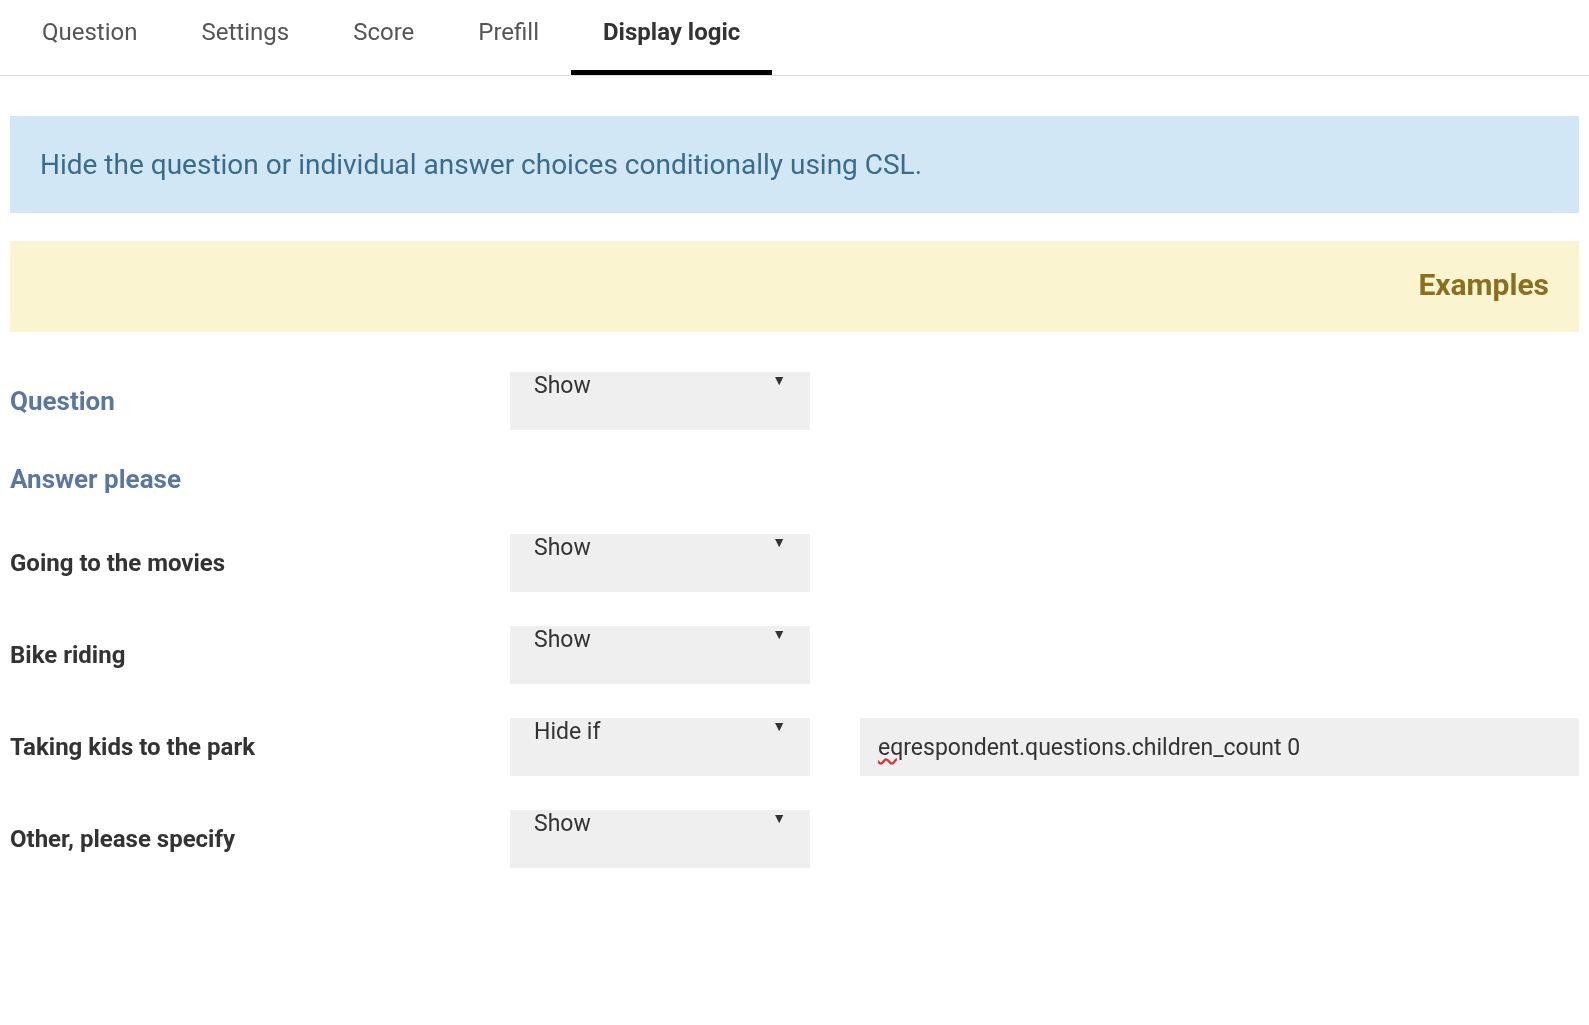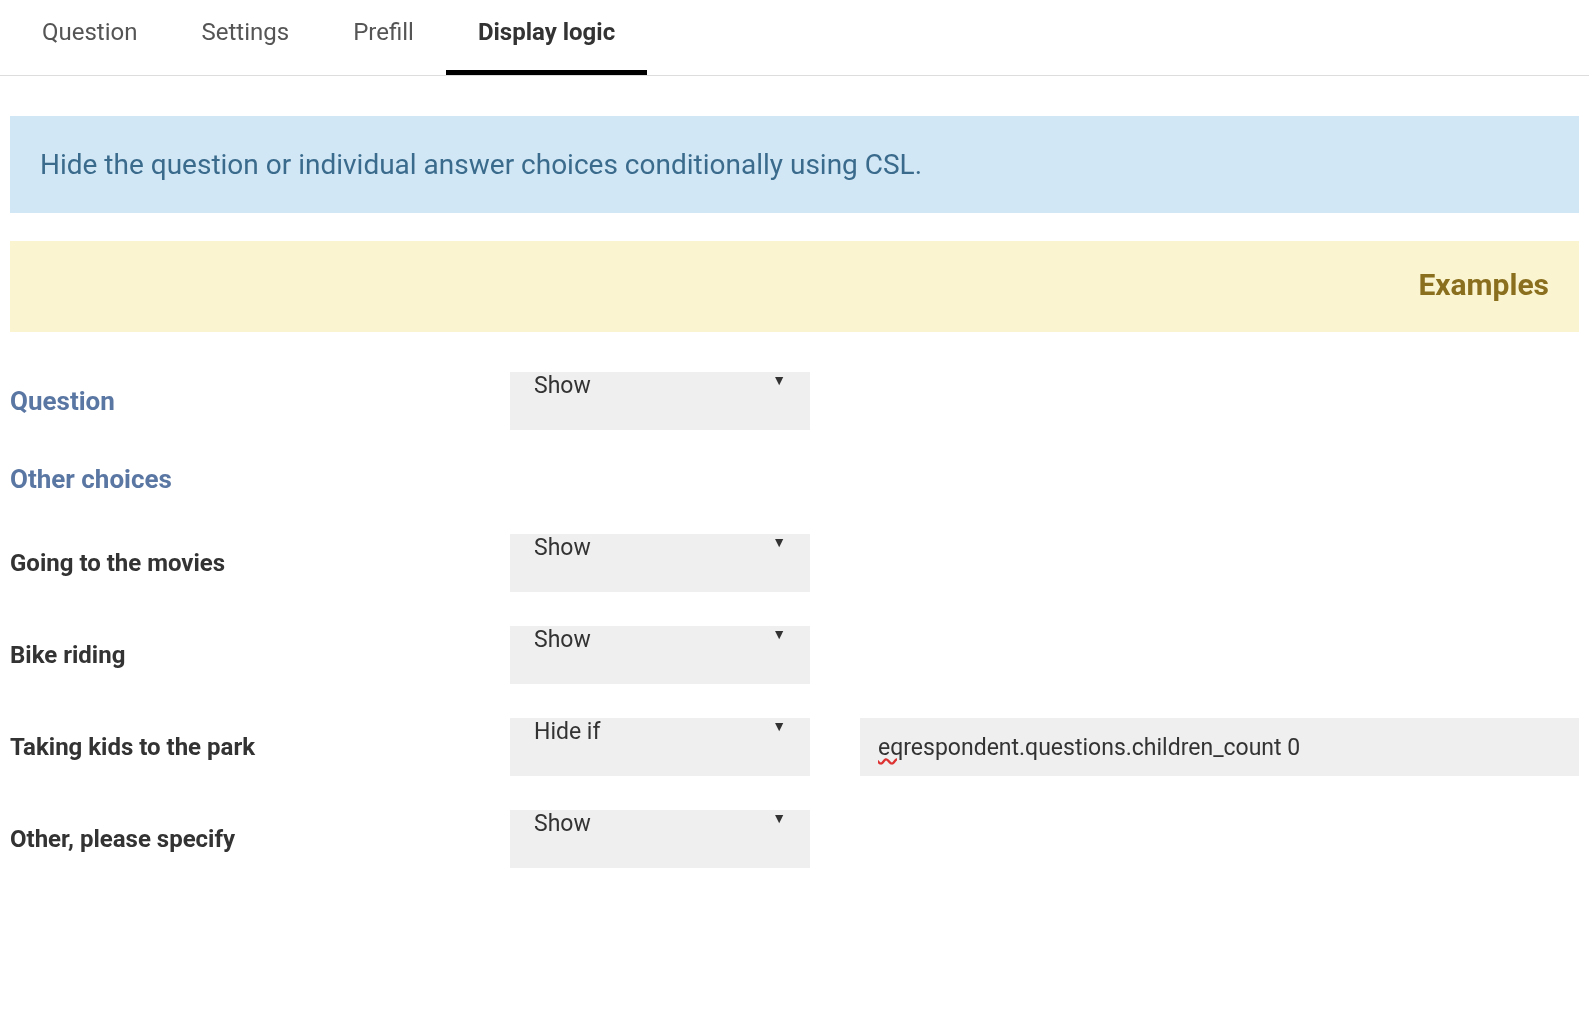--- a/index.html
+++ b/index.html
@@ -99,39 +99,40 @@
       text-decoration-style: wavy;
       text-underline-offset: 3px;
     }
   </style>
 </head>
 <body>
 
 <div class="tabs">
   <div class="tab">Question</div>
   <div class="tab">Settings</div>
+  <div class="tab">Score</div>
   <div class="tab">Prefill</div>
   <div class="tab active">Display logic</div>
 </div>
 
 <div class="info-bar">Hide the question or individual answer choices conditionally using CSL.</div>
 
 <div class="examples-bar">Examples</div>
 
 <div class="section">
 
   <div class="row">
     <div class="row-label section-heading" style="margin-bottom:0;">Question</div>
     <div class="select">
       <span>Show</span>
       <span class="caret">▼</span>
     </div>
   </div>
 
-  <div class="section-heading">Other choices</div>
+  <div class="section-heading">Answer please</div>
 
   <div class="row">
     <div class="row-label">Going to the movies</div>
     <div class="select">
       <span>Show</span>
       <span class="caret">▼</span>
     </div>
   </div>
 
   <div class="row">

